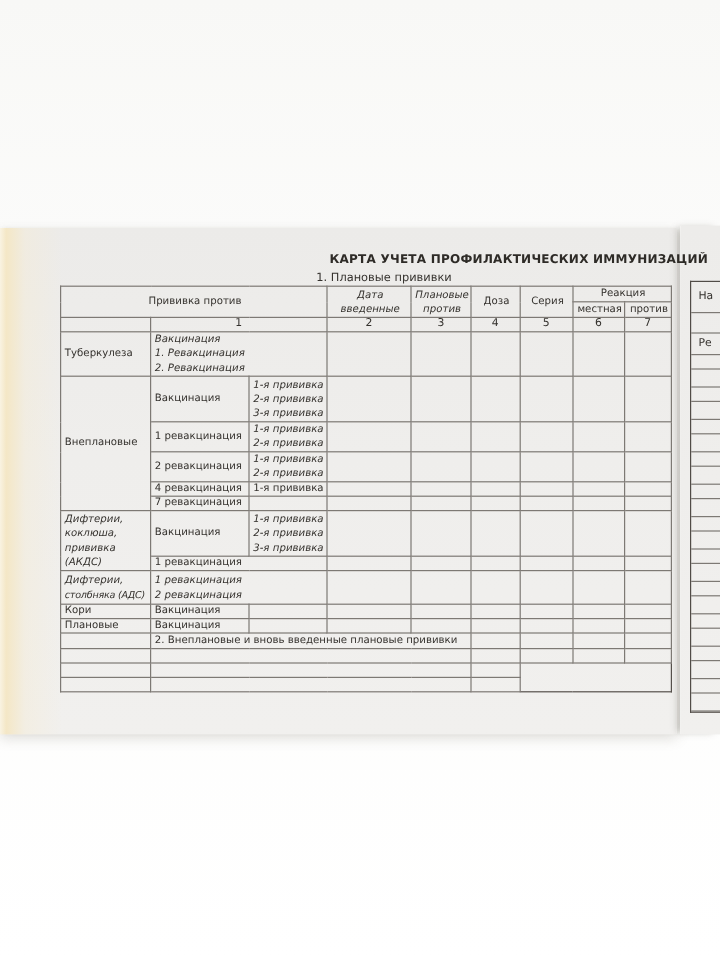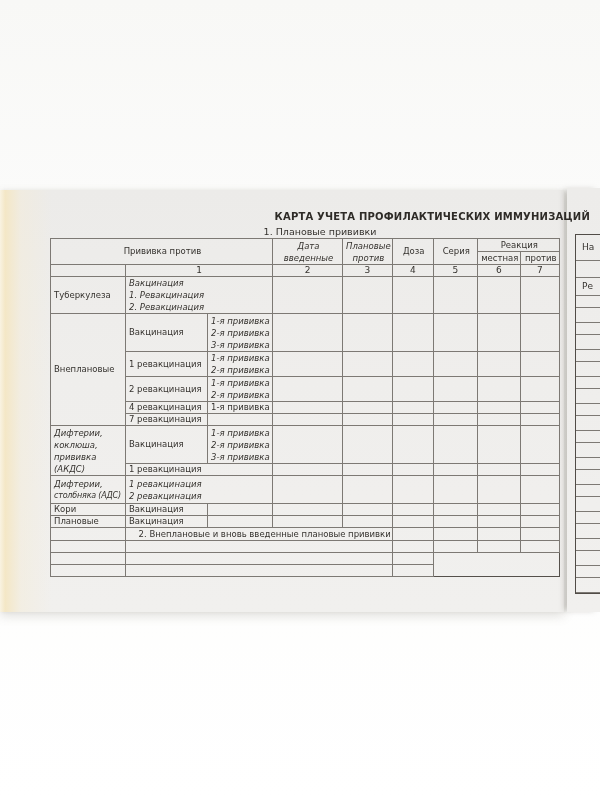--- a/index.html
+++ b/index.html
@@ -22,21 +22,21 @@
     font-size:9.5px;color:#35322e;}
   table.main{position:absolute;left:50px;top:238px;border-collapse:collapse;table-layout:fixed;
     border:1.5px solid #55504b;}
   table.main td{border:1px solid #7d7974;font-size:8.5px;line-height:11px;
     padding:0 1px 0 3px;vertical-align:middle;overflow:hidden;white-space:nowrap;color:#35322e;}
   td.hc{text-align:center;font-size:9px;padding:0;line-height:12px;}
   tr.num td{text-align:center;font-size:9px;padding:0;}
   td.top{vertical-align:top;padding-top:1px;}
   td .ln{line-height:12px;font-style:italic;}
   td.e{padding:0;}
-  td.sec-title{text-align:right;font-size:8.5px;padding:0;}
+  td.sec-title{text-align:left;font-size:8.5px;padding:0;}
   td.fitsm .ln2{font-size:8px;letter-spacing:-.2px;}
   .t13{height:13px}.t12{height:12px}.t11{height:11px}.t36{height:36px}
   .t38{height:38px}.t25{height:25px}.t24{height:24px}.t28{height:28px}
   
   .side-table{position:absolute;left:575px;top:234px;width:40px;
     border:1.3px solid #514c47;border-right:none;background:transparent;}
   .side-table .scell{border-bottom:1px solid #7d7974;font-size:9px;color:#35322e;
     padding-left:6px;box-sizing:border-box;}
   .sh1{height:26px;line-height:25px;}
   .sh2{height:17px;}

